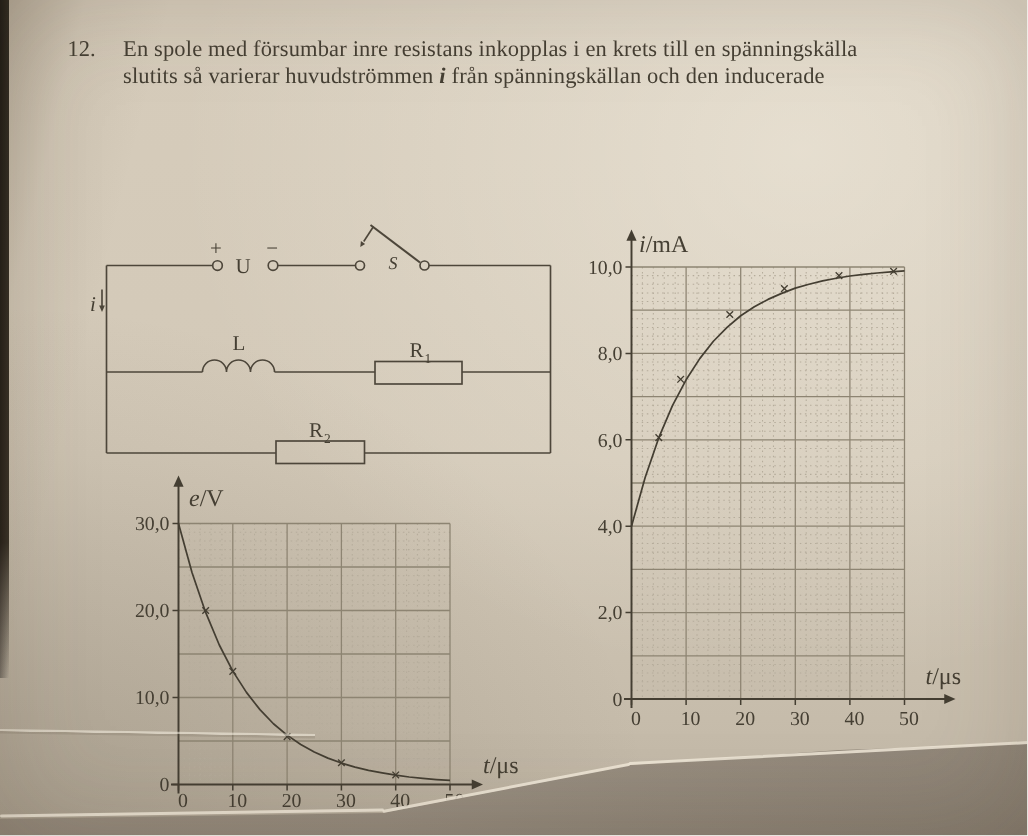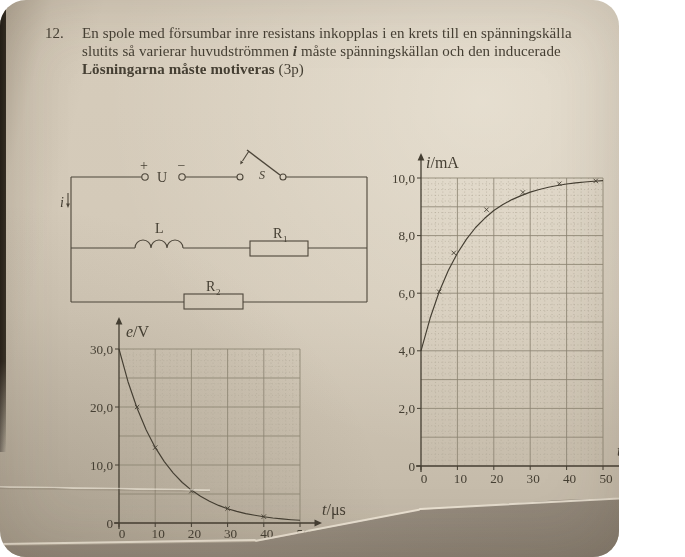--- a/index.html
+++ b/index.html
@@ -1,24 +1,23 @@
 <!DOCTYPE html>
 <html><head>
 <meta charset="utf-8">
 <style>
   html,body{margin:0;padding:0;}
   .page{
-    position:relative; width:619px; height:557px; overflow:hidden;
+    position:relative; width:685px; height:557px; overflow:hidden;
     background:
       radial-gradient(ellipse at 78% 18%, rgba(255,251,240,0.40), rgba(255,251,240,0) 55%),
       radial-gradient(ellipse at 0% 100%, rgba(75,64,48,0.22), rgba(75,64,48,0) 45%),
       linear-gradient(104deg, rgba(80,66,46,0.28) 0%, rgba(80,66,46,0.06) 7%, rgba(80,66,46,0) 14%),
       linear-gradient(180deg, #d6ccbb 0%, #d3c9b8 55%, #c6bcab 86%, #bfb5a4 100%);
     font-family:"Liberation Serif","DejaVu Serif",serif;
-    border-radius:26px;
   }
   .page::after{content:""; position:absolute; inset:0; pointer-events:none;
     box-shadow: inset 0 0 70px rgba(70,58,40,0.18);}
   .edge-left{position:absolute; left:0; top:0; width:6px; height:452px;
     background:linear-gradient(180deg, #2f2a20 0%, #3a3226 80%, rgba(58,50,38,0) 100%);}
   .edge-left::after{content:""; position:absolute; inset:0;
     background:linear-gradient(90deg, rgba(0,0,0,0.35), rgba(0,0,0,0));}
   .table-surface{position:absolute; inset:0;
     clip-path: polygon(0px 546px, 255px 542px, 420px 510px, 560px 500px, 685px 496px, 685px 557px, 0px 557px);
     background:
@@ -45,22 +44,21 @@
 </style>
 </head>
 <body>
 
 <div class="page">
 
   <div class="pnum">12.</div>
 
   <div class="ptext">
     <div><span>En spole med försumbar inre resistans inkopplas i en krets till en spänningskälla</span></div>
-    <div><span>slutits så varierar huvudströmmen </span><span class="var">i</span><span> måste spänningskällan och den inducerade</span></div>
-    <div><span class="bold">Lösningarna måste motiveras</span><span> (3p)</span></div>
+    <div><span>slutits så varierar huvudströmmen </span><span class="var">i</span><span> från spänningskällan och den inducerade</span></div>
   </div>
 
   <svg class="circuit" width="330" height="172" viewBox="0 0 330 172">
     <g stroke="#4d463a" stroke-width="1.1" fill="none">
 
       <polyline points="16,32 16,157"></polyline>
       <polyline points="16,32 87,32"></polyline>
       <polyline points="130,32 182,32"></polyline>
       <polyline points="231,32 312,32"></polyline>
       <polyline points="312,32 312,157"></polyline>

